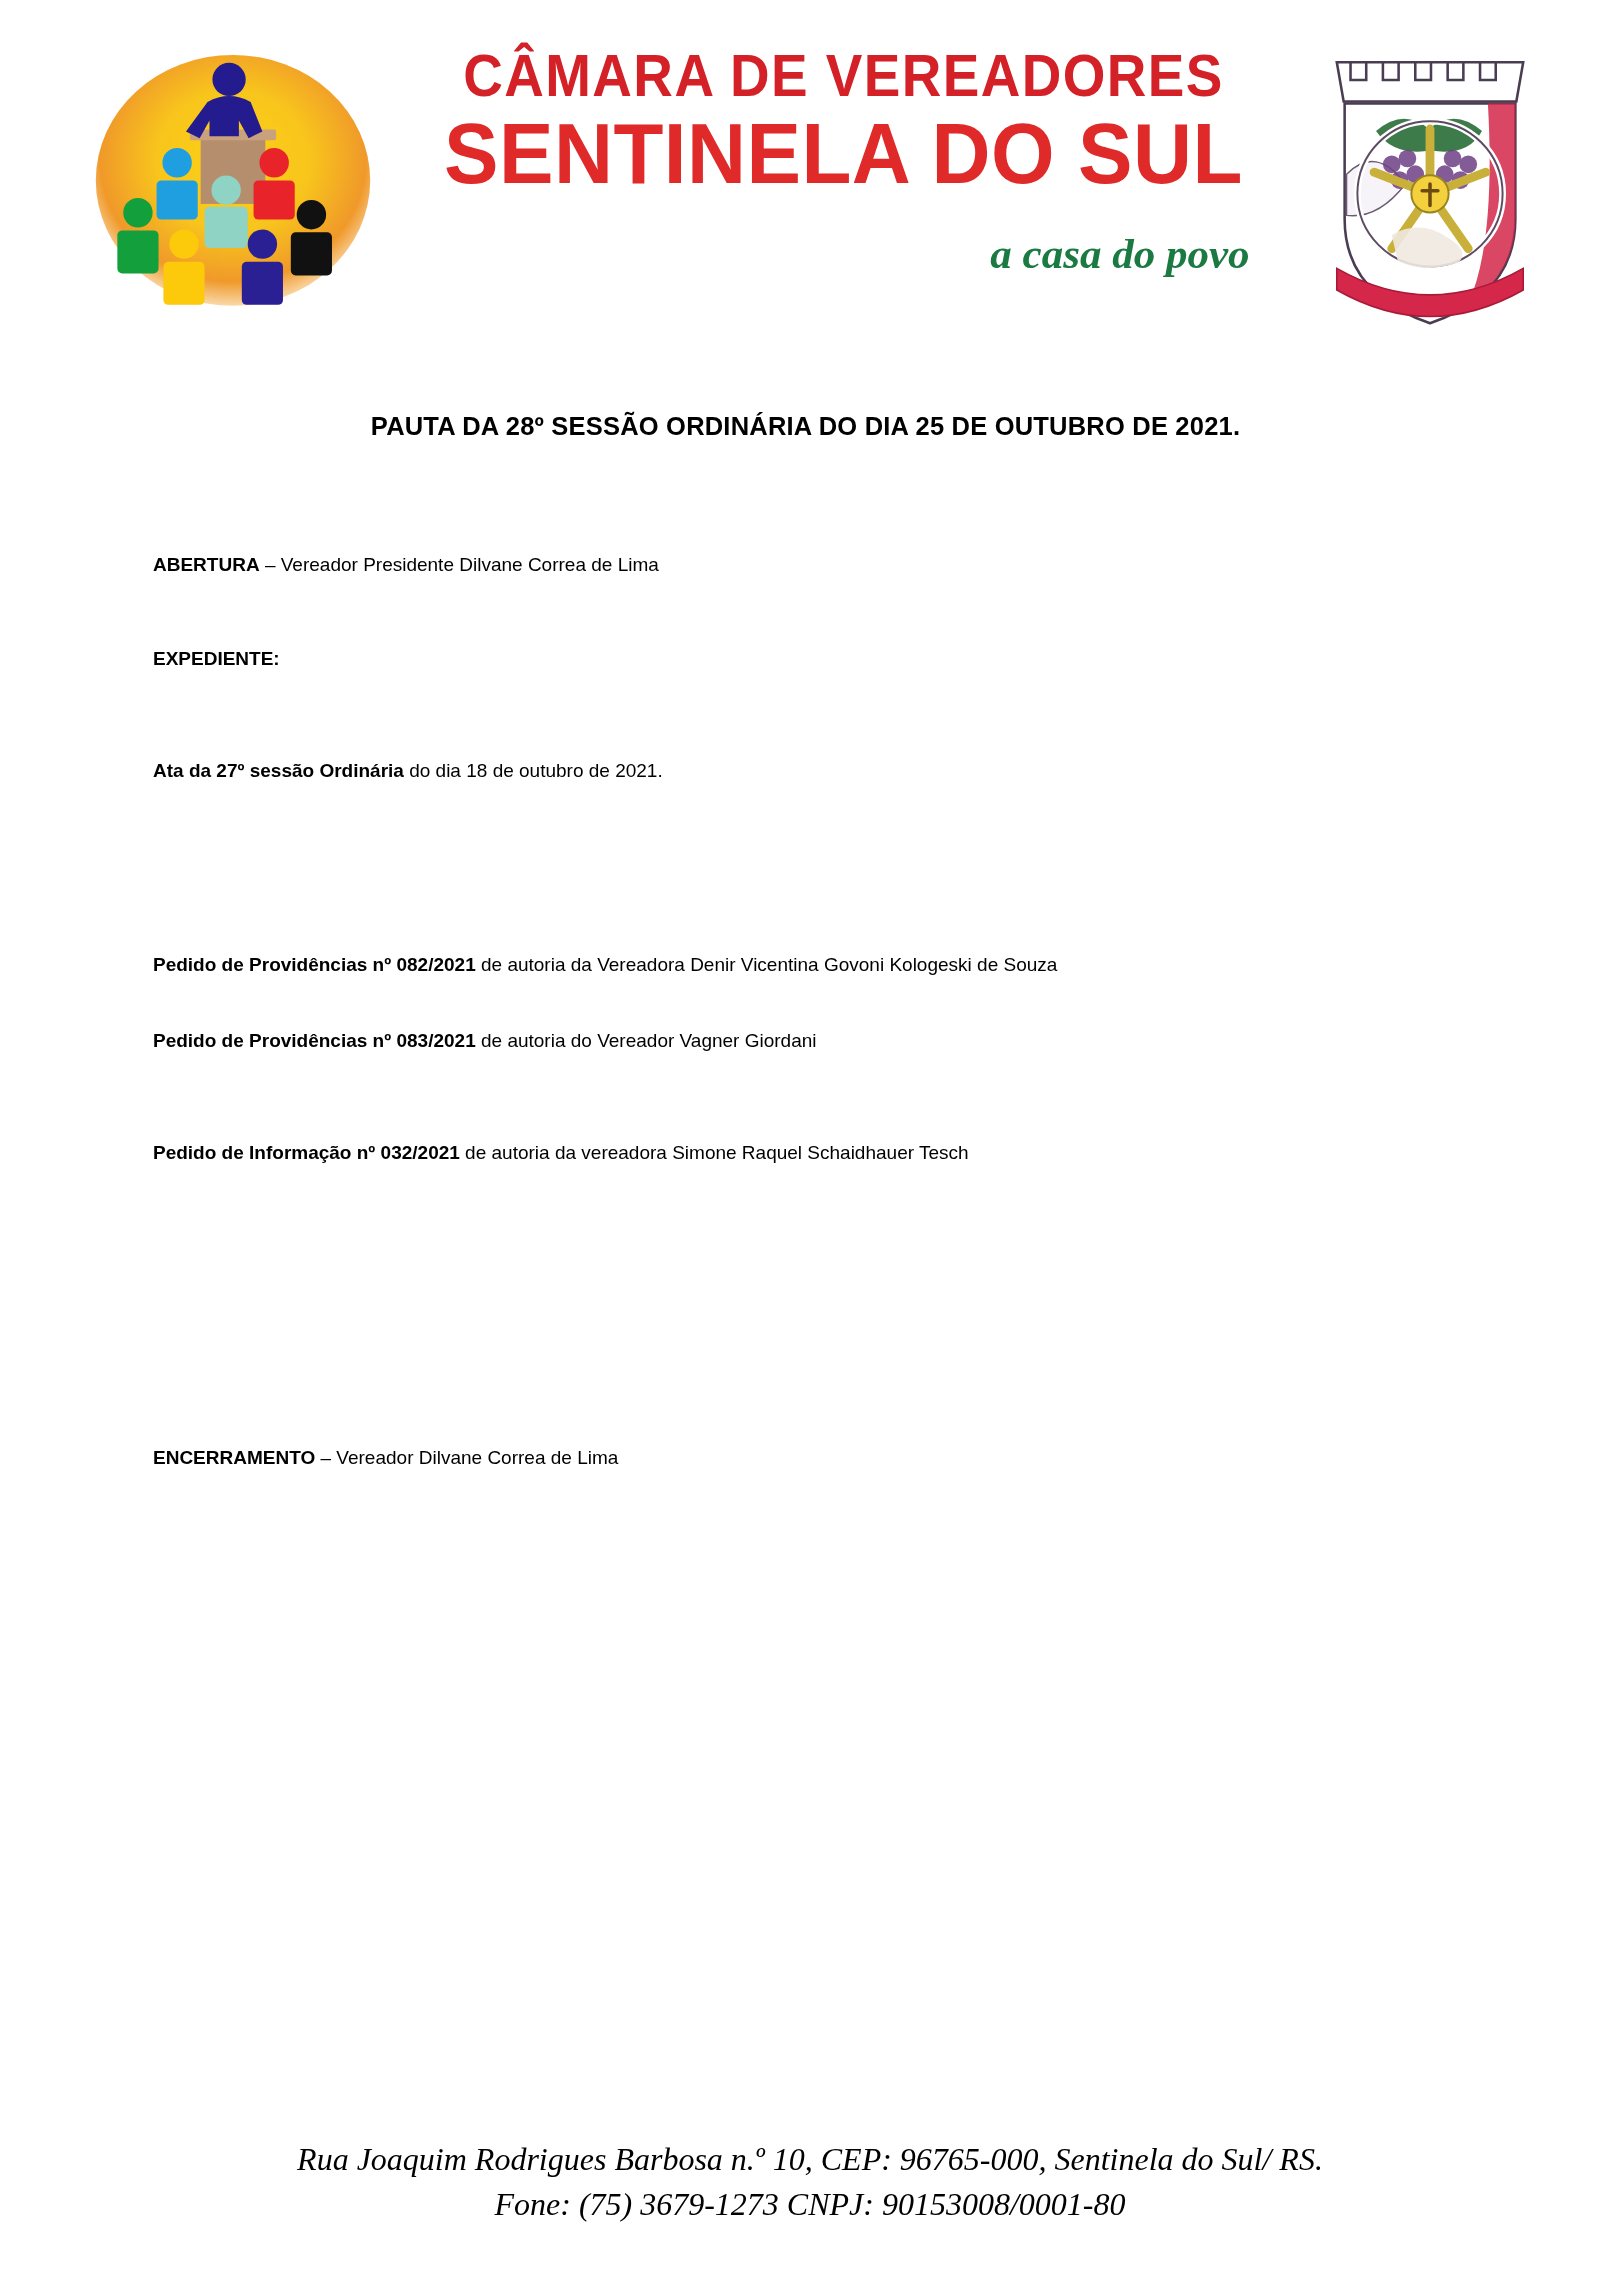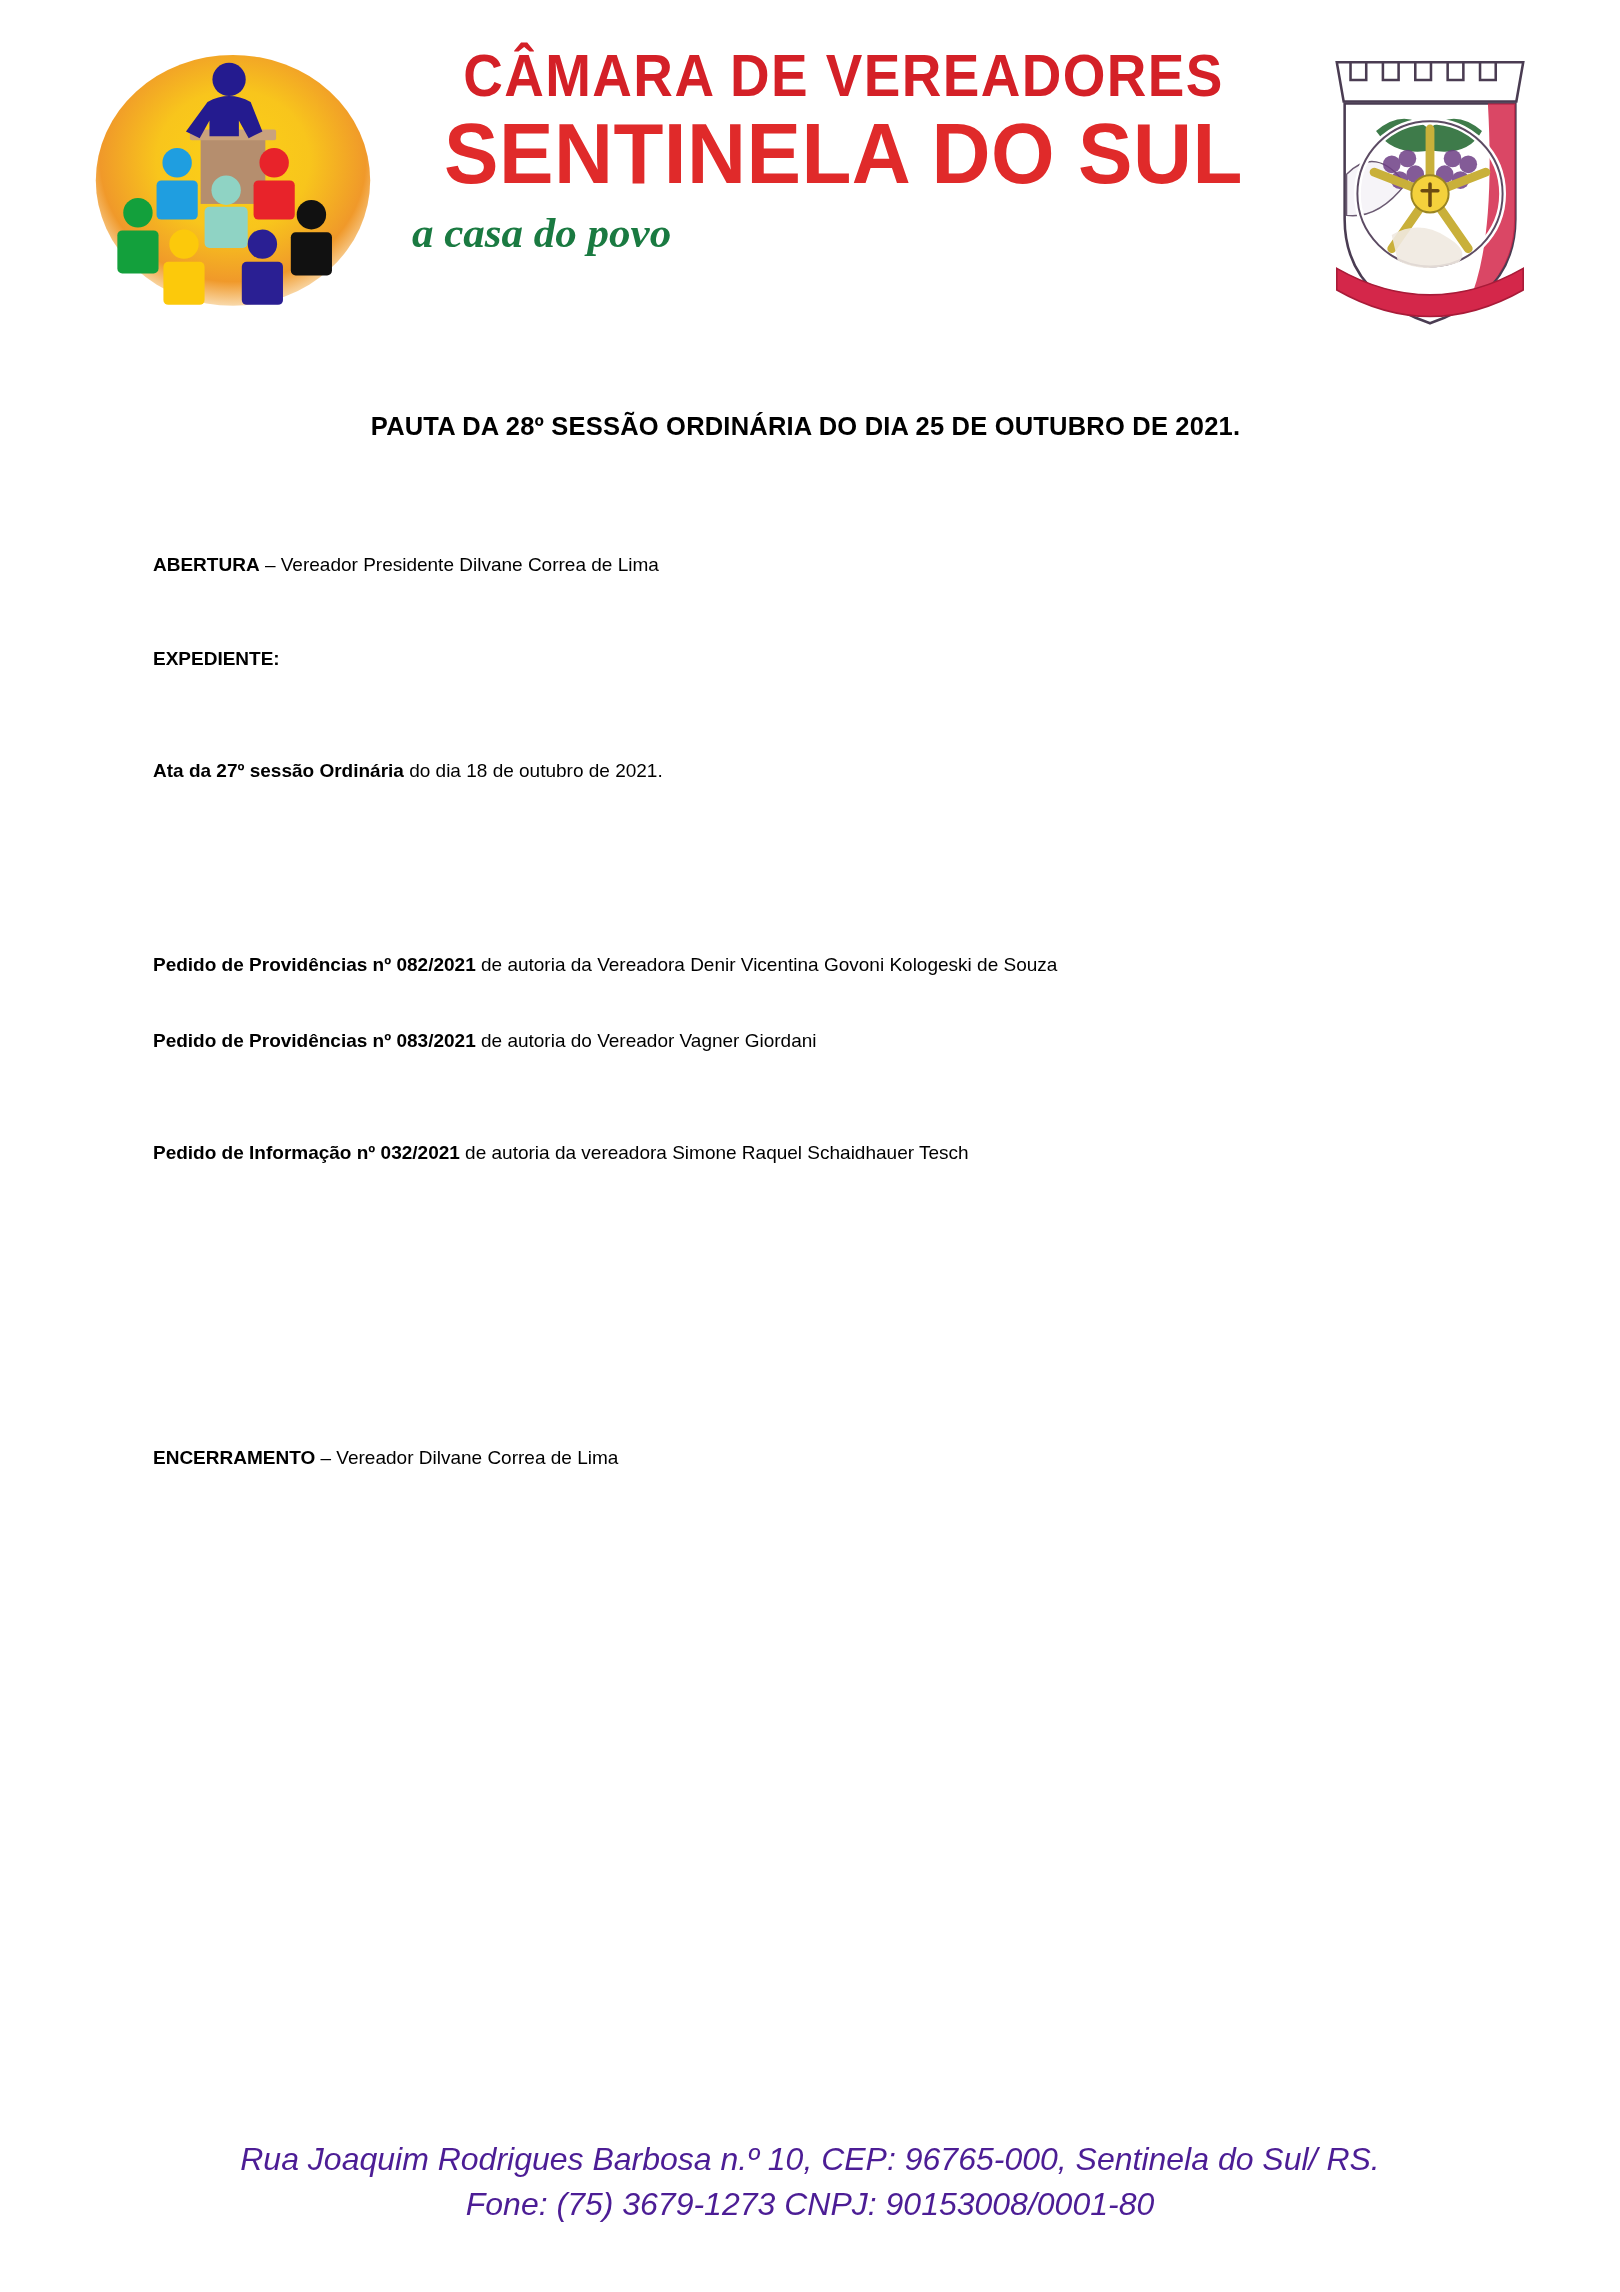--- a/index.html
+++ b/index.html
@@ -75,23 +75,23 @@
     margin-top: 3.9px;
     transform: scaleX(0.95);
     transform-origin: center;
   }
   .wm-line3 {
     font-family: "Liberation Serif", serif;
     font-weight: 700;
     font-style: italic;
     font-size: 43px;
     color: #1a7a41;
-    text-align: left;
+    text-align: right;
     white-space: nowrap;
-    margin-top: 10px;
+    margin-top: 31px;
     padding-right: 25.5px;
   }
 
   .coat-of-arms {
     position: absolute;
     left: 1321px;
     top: 27.4px;
     width: 218px;
     height: 312px;
   }
@@ -131,25 +131,25 @@
   .gap-xl { height: 118px; }
   .gap-xxl { height: 192px; }
 
   
   .footer {
     position: absolute;
     left: 0;
     top: 2137px;
     width: 1620px;
     text-align: center;
-    font-family: Liberation Sans, sans-serif;
+    font-family: Liberation Serif, serif;
     font-style: italic;
     font-size: 32px;
     line-height: 1.42;
-    color: #4c1d95;
+    color: #000000;
   }
   .footer div { white-space: nowrap; }
 </style>
 </head>
 <body>
 
 <div class="page">
 
   <div class="header">
 

